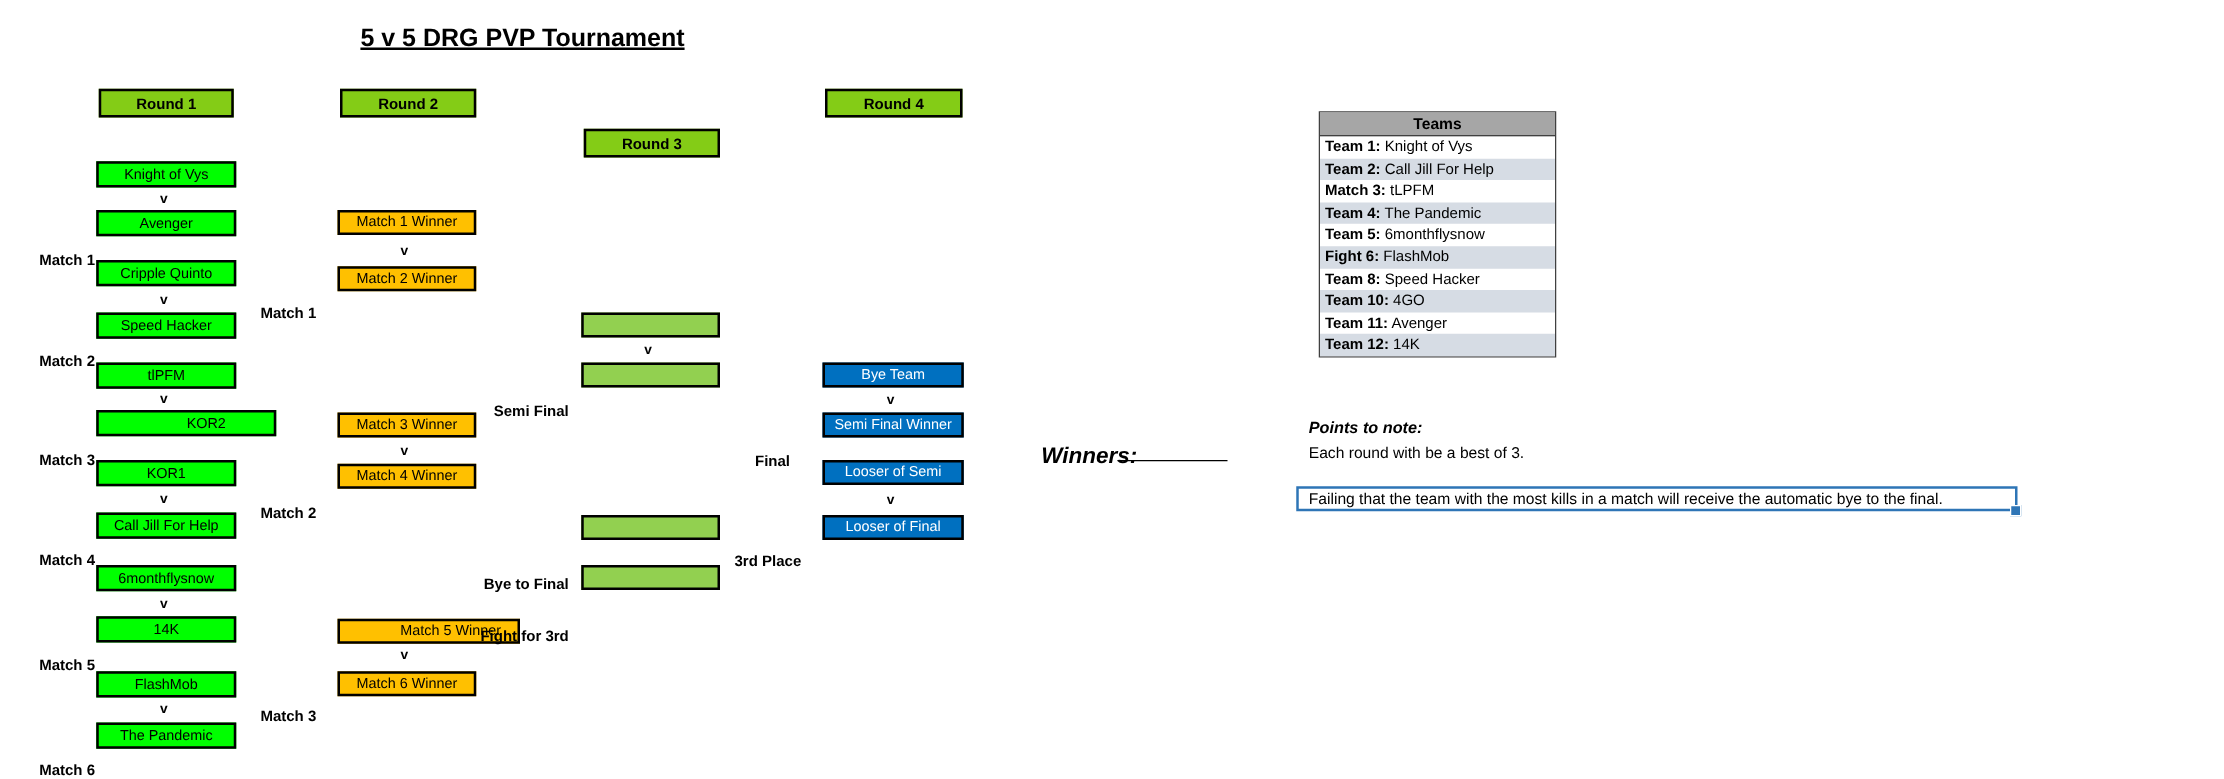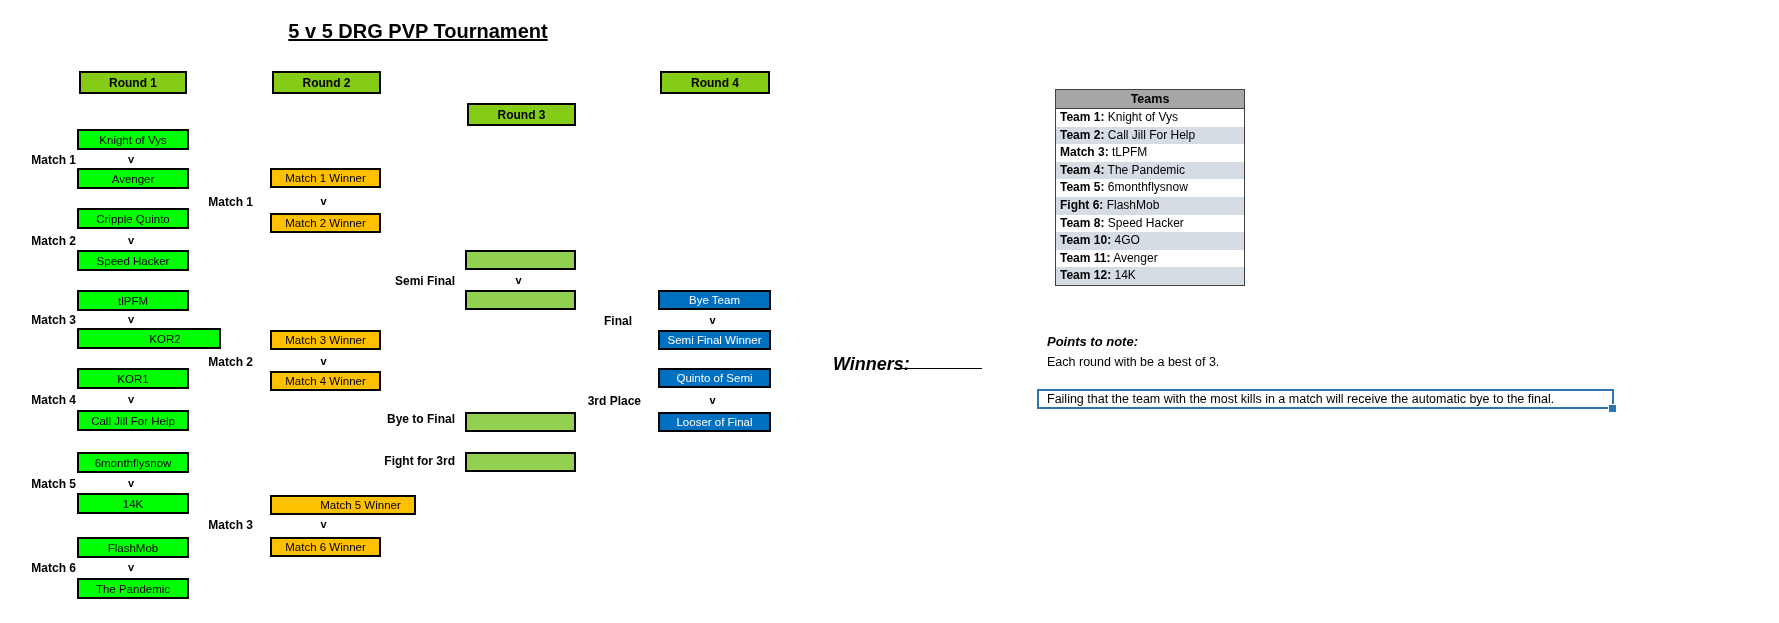--- a/index.html
+++ b/index.html
@@ -9,21 +9,21 @@
          font-size:20px;font-weight:bold;text-decoration:underline;}
   .hdr{position:absolute;height:19px;background:#84cc16;border:2px solid #000;
        box-sizing:content-box;display:flex;align-items:center;justify-content:center;
        font-size:12px;font-weight:bold;}
   .box{position:absolute;border:2px solid #000;display:flex;align-items:center;
        justify-content:center;font-size:11.5px;white-space:nowrap;box-sizing:content-box;}
   .green{background:#00FF00;}
   .orange{background:#FFC000;}
   .lgreen{background:#92D050;}
   .blue{background:#0070C0;color:#ffffff;}
-  .mlabel{position:absolute;font-size:12px;font-weight:bold;text-align:right;white-space:nowrap;}
+  .mlabel{position:absolute;font-size:12px;font-weight:bold;text-align:right;white-space:nowrap;margin-top:48px;}
   .v{position:absolute;font-size:11px;font-weight:bold;text-align:center;}
   .winners{position:absolute;left:833px;top:354px;font-size:18px;font-weight:bold;font-style:italic;}
   .wline{position:absolute;left:894px;top:368px;width:88px;height:0;border-top:1.5px solid #000;}
   .teams{position:absolute;left:1055px;top:89px;width:188px;border:1.5px solid #404040;background:#fff;}
   .teams-hdr{height:18px;line-height:18px;background:#A6A6A6;border-bottom:1px solid #404040;
              text-align:center;font-size:12.5px;font-weight:bold;}
   .trow{height:17.6px;line-height:17.6px;font-size:12px;padding-left:4px;white-space:nowrap;}
   .trows .trow:nth-child(even){background:#D6DCE4;}
   .trow b{font-weight:bold;}
   .note-h{position:absolute;left:1047px;top:334px;font-size:13px;font-weight:bold;font-style:italic;}
@@ -96,21 +96,21 @@
 
   <div class="mlabel" style="left:330px;top:454px;width:125px;">Fight for 3rd</div>
   <div class="box lgreen" style="left:465px;top:452px;width:107px;height:16px;"></div>
 
   <div class="mlabel" style="left:556px;top:314px;width:76px;">Final</div>
   <div class="box blue" style="left:658px;top:290px;width:109px;height:16px;">Bye Team</div>
   <div class="v" style="left:658px;top:314px;width:109px;">v</div>
   <div class="box blue" style="left:658px;top:330px;width:109px;height:16px;">Semi Final Winner</div>
 
   <div class="mlabel" style="left:556px;top:394px;width:85px;">3rd Place</div>
-  <div class="box blue" style="left:658px;top:368px;width:109px;height:16px;">Quinto of Semi</div>
+  <div class="box blue" style="left:658px;top:368px;width:109px;height:16px;">Looser of Semi</div>
   <div class="v" style="left:658px;top:394px;width:109px;">v</div>
   <div class="box blue" style="left:658px;top:412px;width:109px;height:16px;">Looser of Final</div>
 
   <div class="winners">Winners:</div>
   <div class="wline"></div>
 
   <div class="teams">
     <div class="teams-hdr">Teams</div>
     <div class="trows">
       <div class="trow"><b>Team 1:</b> <span>Knight of Vys</span></div>

